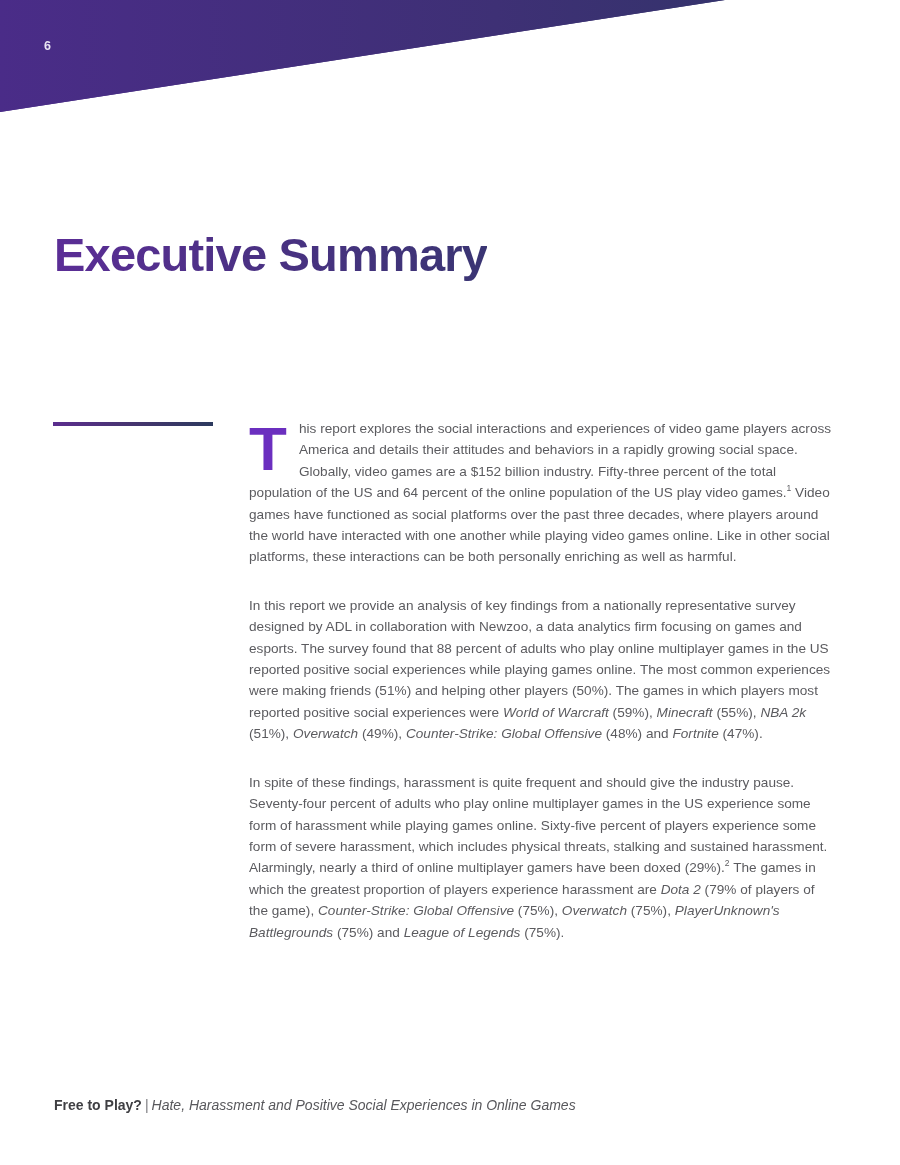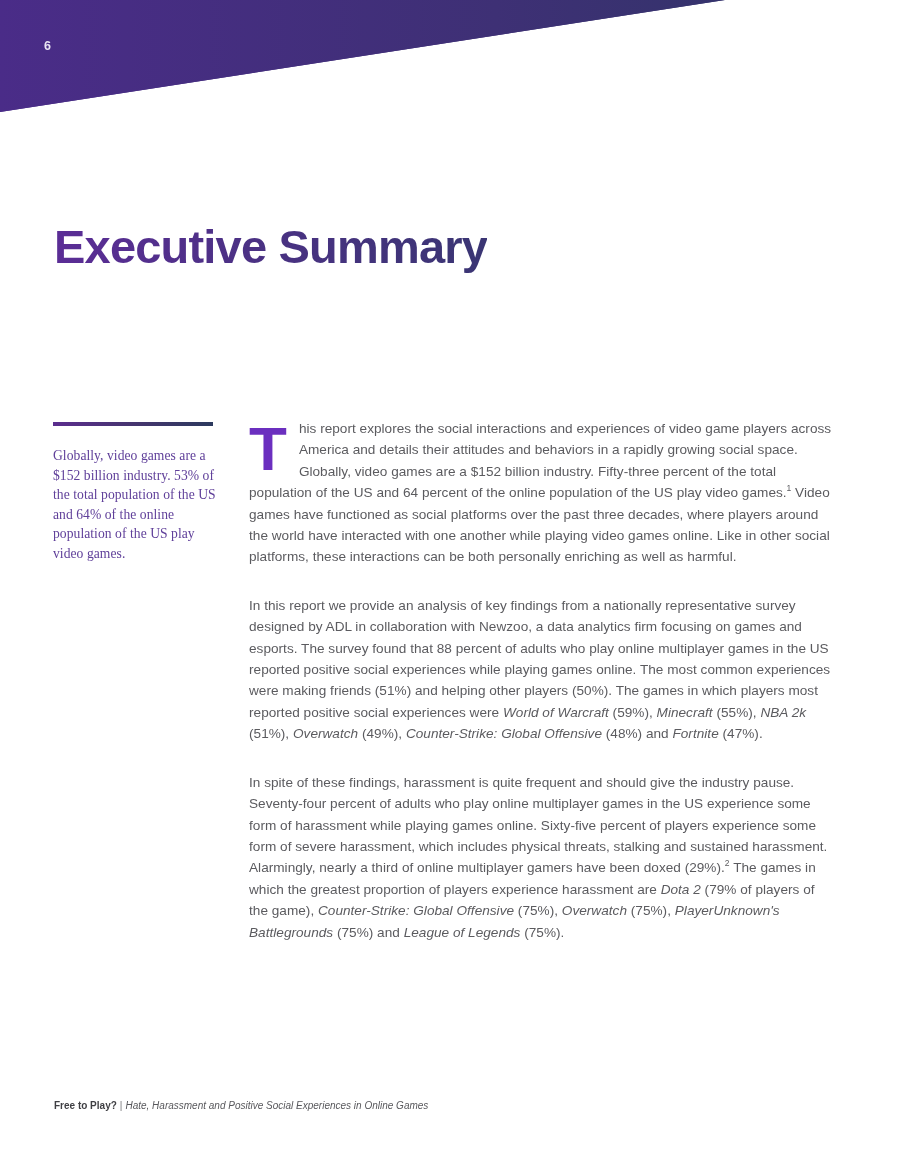--- a/index.html
+++ b/index.html
@@ -36,21 +36,21 @@
     color: #e9e4f2;
     font-size: 12.5px;
     font-weight: bold;
     letter-spacing: 0.2px;
     line-height: 1;
   }
 
   
   .page-title {
     position: absolute;
-    top: 220px;
+    top: 228px;
     left: 54px;
     font-size: 47px;
     font-weight: bold;
     letter-spacing: -0.8px;
     line-height: 1.15;
     background: linear-gradient(90deg, #5B2D96 0%, #4B3184 45%, #3A3573 100%);
     -webkit-background-clip: text;
     background-clip: text;
     color: transparent;
     -webkit-text-fill-color: transparent;
@@ -121,21 +121,21 @@
     font-size: 8.5px;
     vertical-align: super;
     line-height: 0;
   }
 
   
   .footer {
     position: absolute;
     left: 54px;
     top: 1098px;
-    font-size: 10px;
+    font-size: 14px;
     color: #58585c;
     line-height: 15px;
     white-space: nowrap;
   }
   .footer-title {
     font-weight: bold;
     color: #3f3f43;
   }
   .footer-sep {
     color: #7a7a7e;
@@ -163,21 +163,20 @@
   </svg>
 </div>
 <div class="page-number">6</div>
 
 <div class="page-title">Executive Summary</div>
 
 <div class="content">
 
   <div class="pullquote">
     <div class="pullquote-rule"></div>
-    <div class="pullquote-text">Globally, video games are a $152 billion industry. 53% of the total population of the US and 64% of the online population of the US play video games.</div>
   </div>
 
   <div class="body-col">
 
     <p><span class="dropcap">T</span><span>his report explores the social interactions and experiences of video game players across America and details their attitudes and behaviors in a rapidly growing social space. Globally, video games are a $152 billion industry. Fifty-three percent of the total population of the US and 64 percent of the online population of the US play video games.</span><sup>1</sup><span> Video games have functioned as social platforms over the past three decades, where players around the world have interacted with one another while playing video games online. Like in other social platforms, these interactions can be both personally enriching as well as harmful.</span></p>
 
     <p><span>In this report we provide an analysis of key findings from a nationally representative survey designed by ADL in collaboration with Newzoo, a data analytics firm focusing on games and esports. The survey found that 88 percent of adults who play online multiplayer games in the US reported positive social experiences while playing games online. The most common experiences were making friends (51%) and helping other players (50%). The games in which players most reported positive social experiences were </span><em>World of Warcraft</em><span> (59%), </span><em>Minecraft</em><span> (55%), </span><em>NBA 2k</em><span> (51%), </span><em>Overwatch</em><span> (49%), </span><em>Counter-Strike: Global Offensive</em><span> (48%) and </span><em>Fortnite</em><span> (47%).</span></p>
 
     <p><span>In spite of these findings, harassment is quite frequent and should give the industry pause. Seventy-four percent of adults who play online multiplayer games in the US experience some form of harassment while playing games online. Sixty-five percent of players experience some form of severe harassment, which includes physical threats, stalking and sustained harassment. Alarmingly, nearly a third of online multiplayer gamers have been doxed (29%).</span><sup>2</sup><span> The games in which the greatest proportion of players experience harassment are </span><em>Dota 2</em><span> (79% of players of the game), </span><em>Counter-Strike: Global Offensive</em><span> (75%), </span><em>Overwatch</em><span> (75%), </span><em>PlayerUnknown's Battlegrounds</em><span> (75%) and </span><em>League of Legends</em><span> (75%).</span></p>
 

